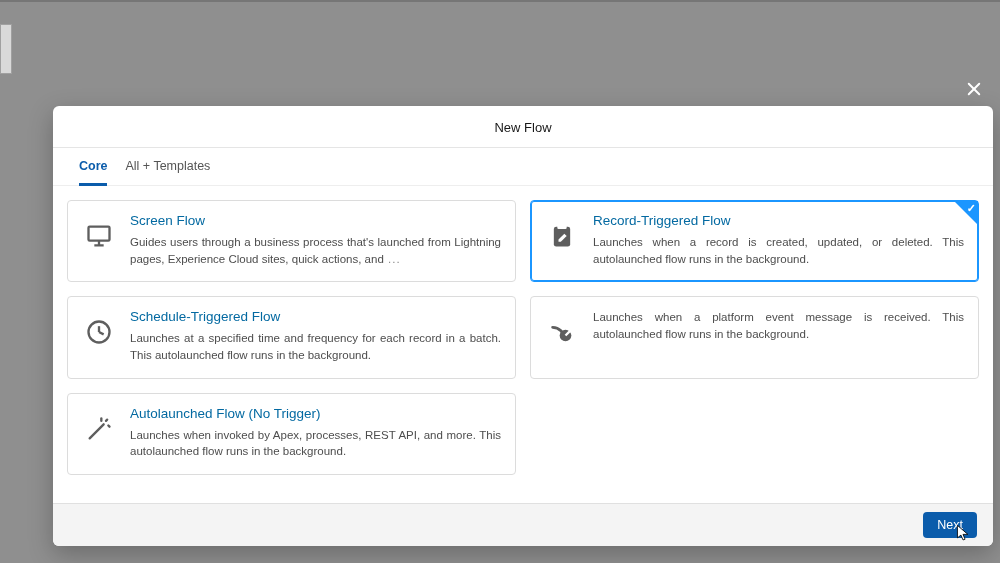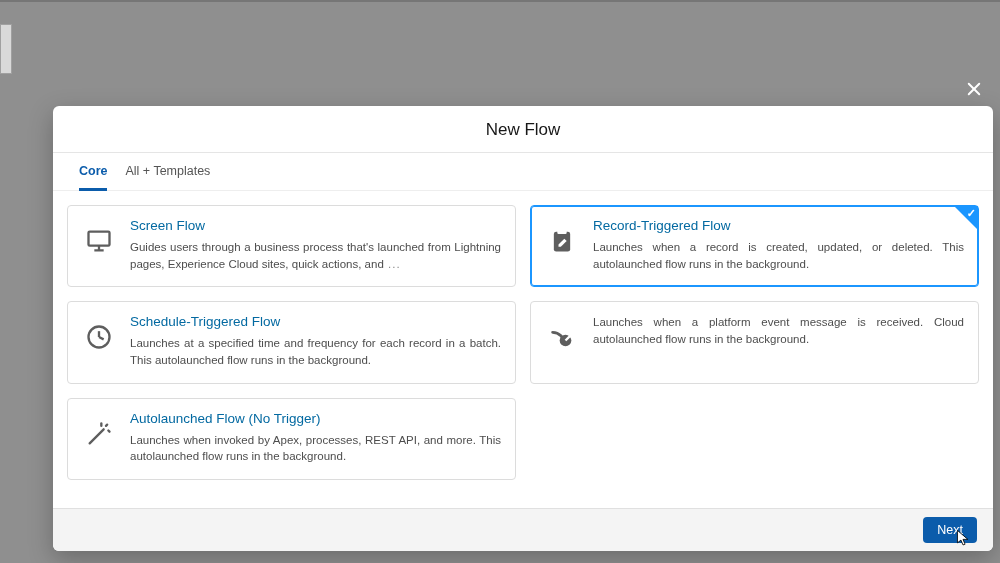--- a/index.html
+++ b/index.html
@@ -27,21 +27,21 @@
     left: 53px; top: 106px;
     width: 940px;
     background: #fff;
     border-radius: 6px;
     box-shadow: 0 8px 24px rgba(0,0,0,0.25);
     overflow: hidden;
   }
   .modal-header {
     text-align: center;
     padding: 14px 0 12px;
-    font-size: 17px;
+    font-size: 13px;
     color: #181818;
     border-bottom: 1px solid #e5e5e5;
   }
   .tabs {
     display: flex;
     gap: 18px;
     padding: 0 26px;
     border-bottom: 1px solid #eeeeee;
     font-size: 12.5px;
   }
@@ -203,21 +203,21 @@
 
     <div class="card">
       <div class="card-icon">
         <svg viewBox="0 0 24 24" fill="currentColor">
           <path d="M4 8 a10 10 0 0 1 10 10" fill="none" stroke="currentColor" stroke-width="2.5" stroke-linecap="round"></path>
           <circle cx="15" cy="15" r="5"></circle>
           <path d="M15 15 L22 8" stroke="#fff" stroke-width="2"></path>
         </svg>
       </div>
       <div class="card-body">
-        <div class="card-desc">Launches when a platform event message is received. Cloud autolaunched flow runs in the background.</div>
+        <div class="card-desc">Launches when a platform event message is received. This autolaunched flow runs in the background.</div>
       </div>
     </div>
 
     <div class="card span-left">
       <div class="card-icon">
         <svg viewBox="0 0 24 24" fill="none" stroke="currentColor" stroke-width="2" stroke-linecap="round">
           <line x1="4" y1="20" x2="16" y2="8"></line>
           <line x1="18" y1="5" x2="19" y2="4"></line>
           <line x1="20" y1="9" x2="21" y2="10"></line>
           <line x1="14" y1="3" x2="14" y2="5"></line>

